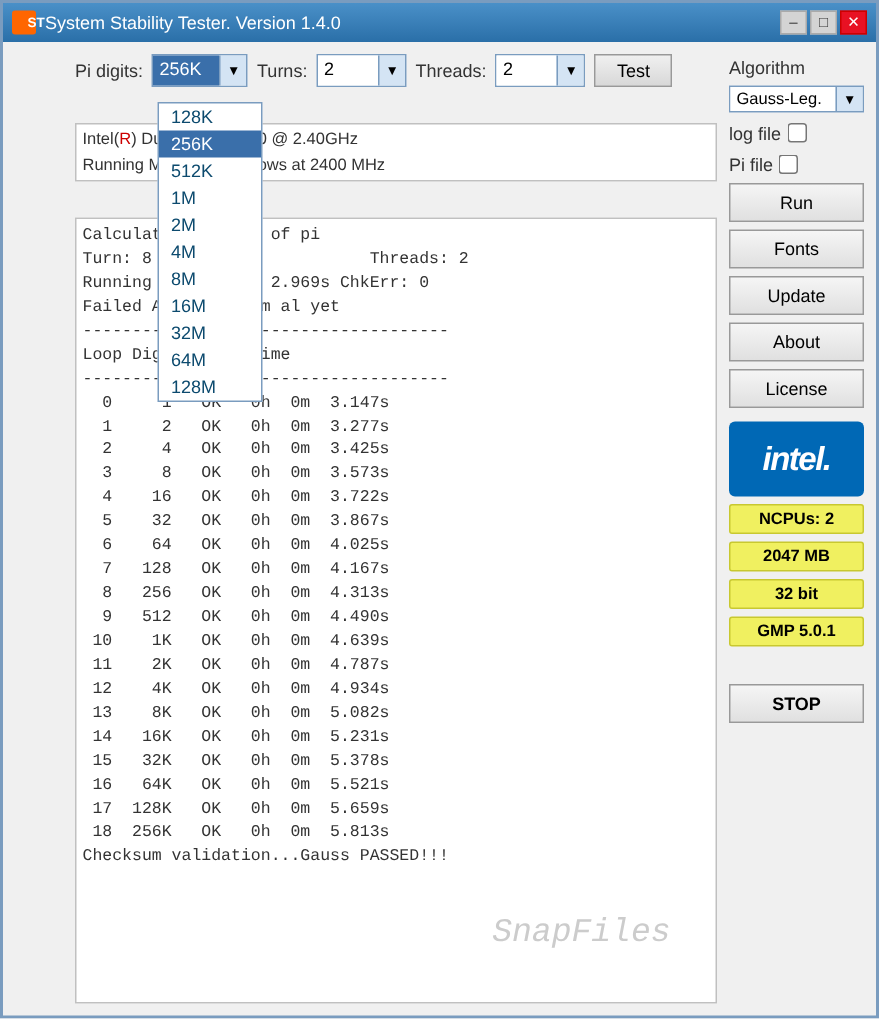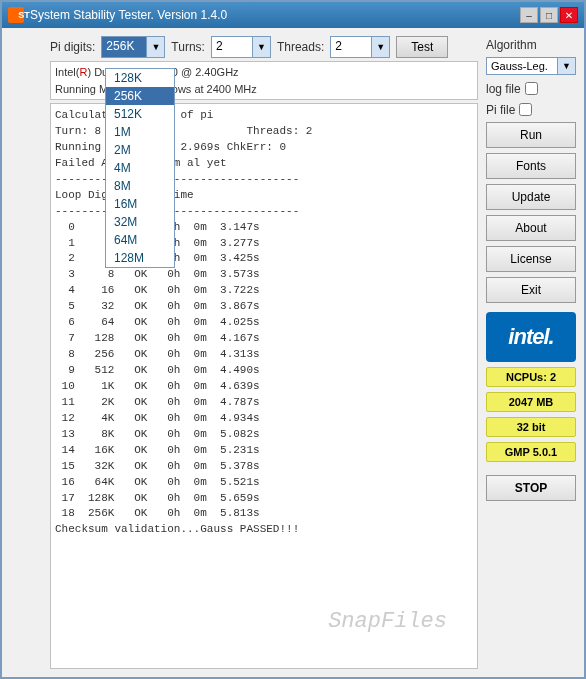--- a/index.html
+++ b/index.html
@@ -72,21 +72,21 @@
       display: flex;
       flex: 1;
       padding: 8px;
       gap: 8px;
       overflow: hidden;
     }
     .left-panel {
       flex: 1;
       display: flex;
       flex-direction: column;
-      gap: 3px;
+      gap: 24px;
       padding-left: 40px;
     }
     .right-panel {
       width: 90px;
       display: flex;
       flex-direction: column;
       gap: 5px;
       flex-shrink: 0;
     }
     .top-controls {
@@ -365,32 +365,31 @@
       <div class="checkbox-row">
         <span class="section-label">Pi file</span>
         <input type="checkbox" style="">
       </div>
 
       <button class="right-btn">Run</button>
       <button class="right-btn">Fonts</button>
       <button class="right-btn">Update</button>
       <button class="right-btn">About</button>
       <button class="right-btn">License</button>
-      <button class="right-btn">Exit</button>
 
       <div class="intel-logo">
         <span>intel.</span>
       </div>
 
       <div class="info-badge">NCPUs: 2</div>
       <div class="info-badge">2047 MB</div>
       <div class="info-badge">32 bit</div>
       <div class="info-badge">GMP 5.0.1</div>
 
-      <button class="btn-stop" style="margin-top:8px;font-weight:bold;">STOP</button>
+      <button class="btn-stop" style="margin-top:20px;font-weight:bold;">STOP</button>
     </div>
   </div>
 
   <div class="dropdown-overlay">
     <div class="dropdown-menu">
       <div class="dropdown-item">128K</div>
       <div class="dropdown-item selected">256K</div>
       <div class="dropdown-item">512K</div>
       <div class="dropdown-item">1M</div>
       <div class="dropdown-item">2M</div>

